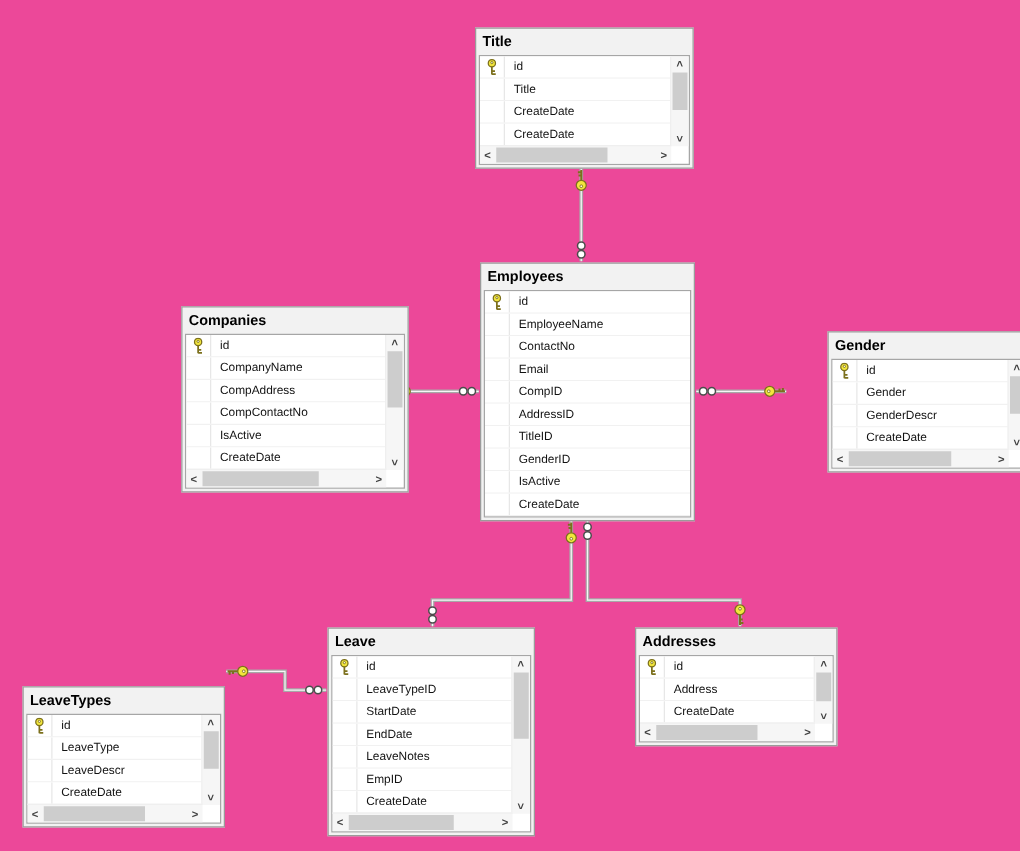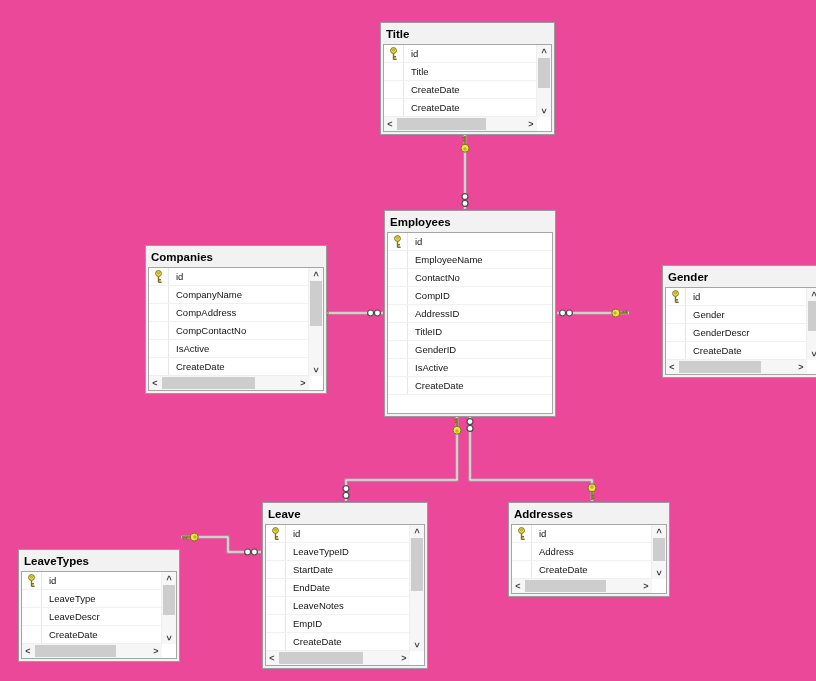--- a/index.html
+++ b/index.html
@@ -179,20 +179,24 @@
             <div class="row">
               <div class="keycell"></div>
               <div class="namecell">EmployeeName</div>
             </div>
             <div class="row">
               <div class="keycell"></div>
               <div class="namecell">ContactNo</div>
             </div>
             <div class="row">
               <div class="keycell"></div>
+              <div class="namecell">Email</div>
+            </div>
+            <div class="row">
+              <div class="keycell"></div>
               <div class="namecell">CompID</div>
             </div>
             <div class="row">
               <div class="keycell"></div>
               <div class="namecell">AddressID</div>
             </div>
             <div class="row">
               <div class="keycell"></div>
               <div class="namecell">TitleID</div>
             </div>

